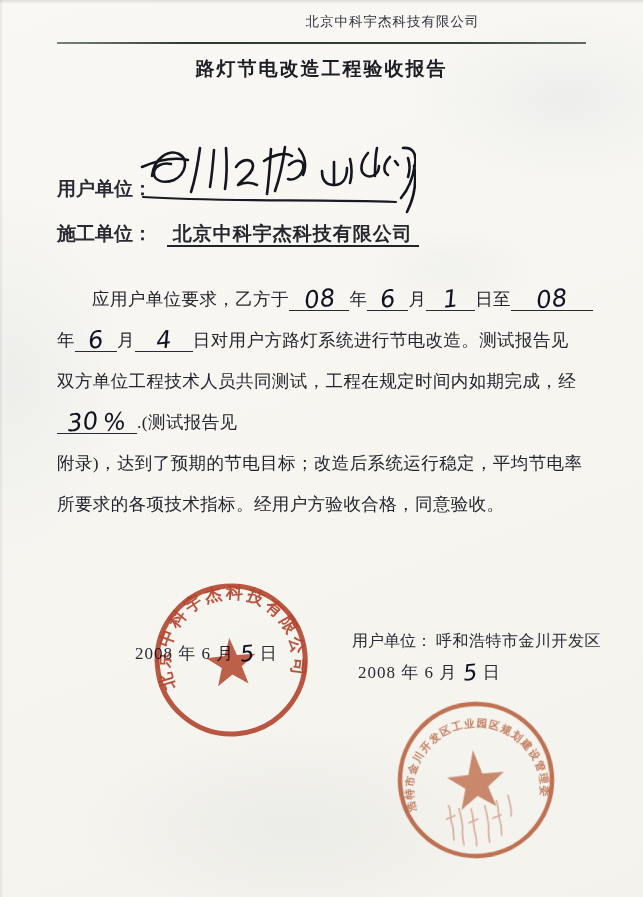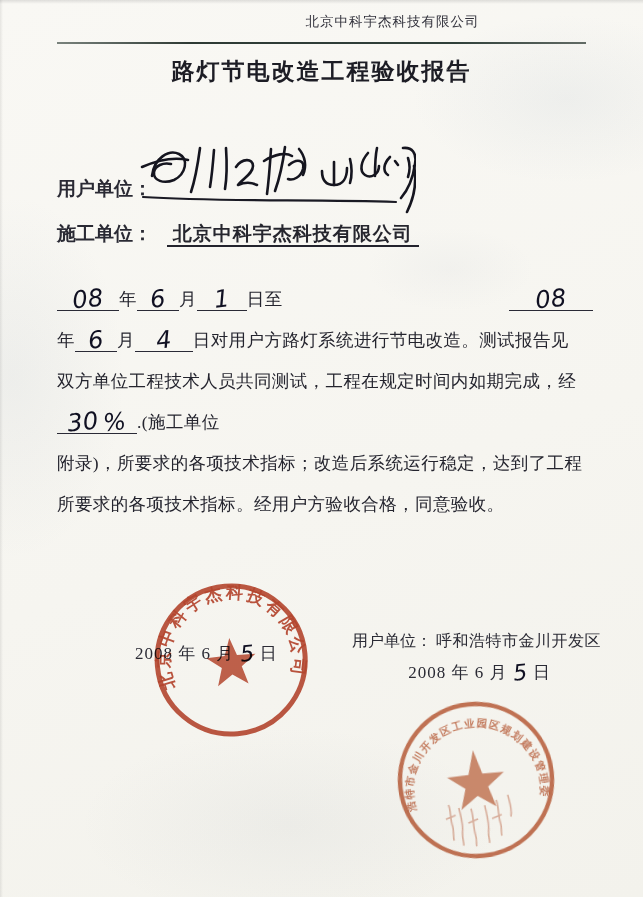--- a/index.html
+++ b/index.html
@@ -16,21 +16,21 @@
   }
   .edge-top{position:absolute;top:0;left:0;width:100%;height:4px;background:linear-gradient(rgba(60,60,60,.14),transparent);}
   .edge-left{position:absolute;top:0;left:0;width:3px;height:100%;background:linear-gradient(90deg,rgba(60,60,60,.10),transparent);}
 
   .header-company{position:absolute;top:13px;left:140px;width:505px;text-align:center;
     font-size:13.5px;letter-spacing:1px;color:#31313b;}
   .header-rule{position:absolute;top:42px;left:57px;width:529px;height:2px;
     background:linear-gradient(90deg,#7a837d,#2e3a34 25%,#30403a 75%,#626b65);}
 
   .doc-title{position:absolute;top:56px;left:0;width:100%;text-align:center;
-    font-size:23px;font-weight:bold;letter-spacing:2px;color:#1d1d25;}
+    font-size:19px;font-weight:bold;letter-spacing:2px;color:#1d1d25;}
 
   .unit-line{position:absolute;left:57px;white-space:nowrap;font-size:19px;}
   .unit-label{font-weight:bold;color:#2a2a34;}
   .user-line{top:176px;}
   .builder-line{top:221px;text-align:right;}
   .builder-value{font-weight:bold;border-bottom:2px solid #23232d;padding:0 6px 1px 6px;margin-left:10px;letter-spacing:1px;}
 
   .signature-svg{position:absolute;left:138px;top:136px;width:278px;height:84px;}
   .sig-stroke{fill:none;stroke:#15151f;stroke-width:2.6;stroke-linecap:round;stroke-linejoin:round;}
   .sig-under{fill:none;stroke:#1a1a24;stroke-width:2.2;stroke-linecap:round;}
@@ -41,21 +41,21 @@
   .blank{display:inline-block;border-bottom:1.6px solid #2a2a36;text-align:center;}
   .b-y1{width:62px;} .b-m1{width:42px;} .b-d1{width:50px;}
   .b-y2{width:84px;margin-left:auto;}
   .b-m2{width:42px;} .b-d2{width:58px;}
   .b-rate{width:80px;}
   .hw{font-family:"DejaVu Sans",sans-serif;font-style:italic;color:#101022;
       display:inline-block;font-size:24px;line-height:14px;transform:rotate(-6deg) translateY(2px);}
   .hw-day{font-size:22px;}
 
   .footer-left{position:absolute;left:57px;top:633px;font-size:16px;white-space:nowrap;color:#2b2b35;}
-  .footer-right{position:absolute;left:352px;top:631px;font-size:16px;white-space:nowrap;color:#2b2b35;text-align:center;}
+  .footer-right{position:absolute;left:352px;top:631px;font-size:16px;white-space:nowrap;color:#2b2b35;}
   .footer-date{margin-top:9px;font-size:17px;letter-spacing:1px;}
   .footer-left .footer-date{padding-left:78px;}
   .footer-right .footer-date{padding-left:6px;}
   .footer-right .f-company{letter-spacing:.5px;}
 
   .seal{position:absolute;mix-blend-mode:multiply;pointer-events:none;}
   .seal-left{left:148px;top:572px;width:166px;height:172px;transform:rotate(-5deg);opacity:.92;}
   .seal-right{left:394px;top:698px;width:164px;height:164px;transform:rotate(-6deg);opacity:.88;}
   .seal-text{font-family:"Liberation Serif","DejaVu Serif",serif;font-weight:bold;}
 </style>
@@ -100,44 +100,45 @@
     <path class="sig-under" d="M5,61 C80,66 180,63 258,66"></path>
   </svg>
 
   <div class="unit-line builder-line">
     <span class="unit-label">施工单位：</span>
     <span class="builder-value">北京中科宇杰科技有限公司</span>
   </div>
 
   <div class="body-par">
     <div class="bline">
+      <span class="indent">应用户单位要求，乙方于</span>
       <span class="blank b-y1"><span class="hw">08</span></span>
       <span>年</span>
       <span class="blank b-m1"><span class="hw">6</span></span>
       <span>月</span>
       <span class="blank b-d1"><span class="hw">1</span></span>
       <span>日至</span>
       <span class="blank b-y2"><span class="hw">08</span></span>
     </div>
     <div class="bline">
       <span>年</span>
       <span class="blank b-m2"><span class="hw">6</span></span>
       <span>月</span>
       <span class="blank b-d2"><span class="hw">4</span></span>
       <span>日对用户方路灯系统进行节电改造。测试报告见</span>
     </div>
     <div class="bline">
       <span>双方单位工程技术人员共同测试，工程在规定时间内如期完成，经</span>
     </div>
     <div class="bline">
       <span class="blank b-rate"><span class="hw">30</span> <span class="hw">%</span></span>
-      <span>.(施工单位</span>
+      <span>.(测试报告见</span>
     </div>
     <div class="bline">
-      <span>附录)，所要求的各项技术指标；改造后系统运行稳定，达到了工程</span>
+      <span>附录)，达到了预期的节电目标；改造后系统运行稳定，平均节电率</span>
     </div>
     <div class="bline">
       <span>所要求的各项技术指标。经用户方验收合格，同意验收。</span>
     </div>
   </div>
 
   <div class="footer-left">
     <div class="footer-date"><span>2008 年 6 月</span> <span class="hw hw-day">5</span> <span>日</span></div>
   </div>
 

